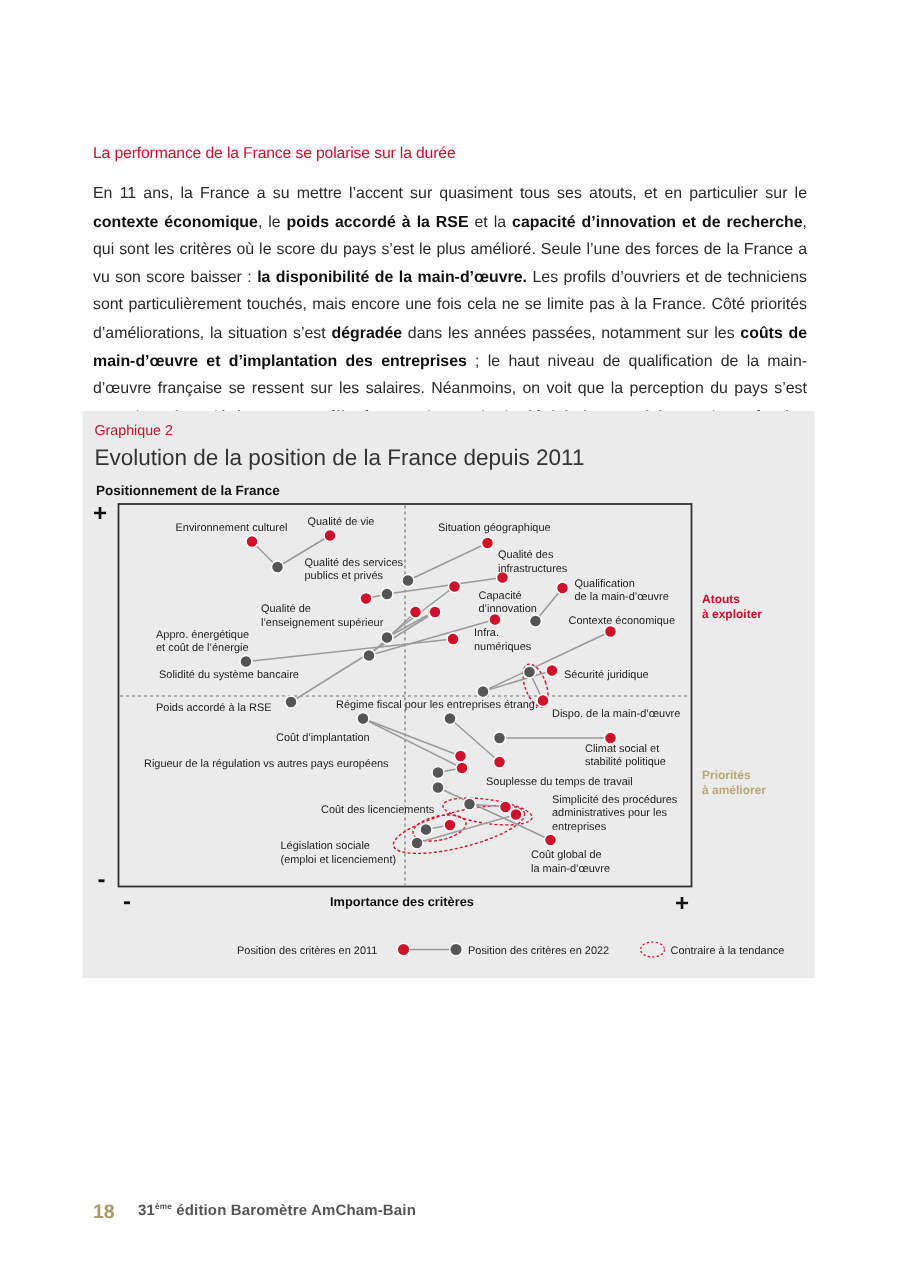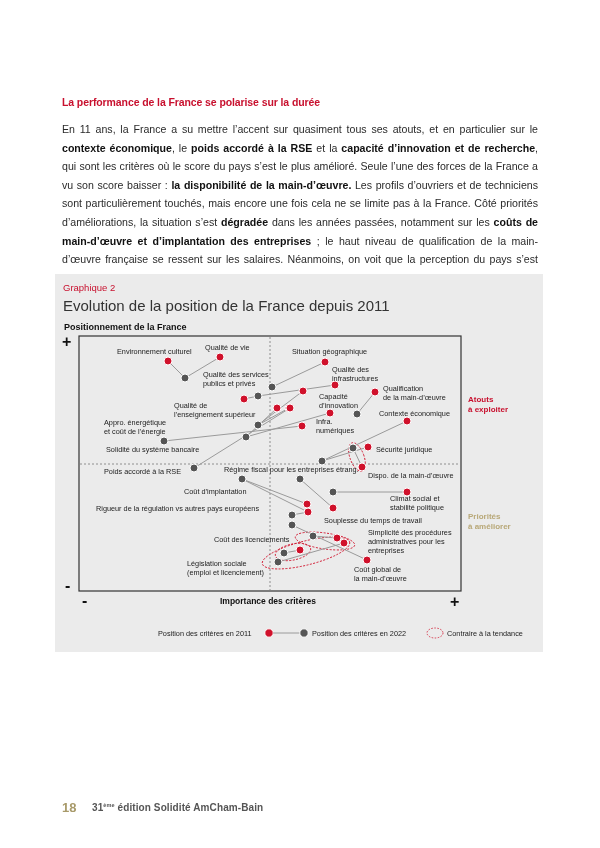--- a/index.html
+++ b/index.html
@@ -2,21 +2,21 @@
 <html><head>
 <meta charset="utf-8">
 <style>
   html, body { margin: 0; padding: 0; }
   body {
     width: 600px; height: 848px; background: #ffffff; position: relative; overflow: hidden;
     font-family: "Liberation Sans", sans-serif; color: #222;
   }
   .section-title {
     position: absolute; left: 62px; top: 96px; width: 480px;
-    font-size: 10.5px; font-weight: bold; color: #c8102e; letter-spacing: -0.1px;
+    font-size: 10.5px; font-weight: normal; color: #c8102e; letter-spacing: -0.1px;
   }
   .body-text {
     position: absolute; left: 62px; top: 120px; width: 476px;
     font-size: 10.6px; line-height: 18.6px; text-align: justify; color: #2a2a2a;
   }
   .body-text b { font-weight: bold; color: #111; }
   .panel {
     position: absolute; left: 55px; top: 274px; width: 488px; height: 378px; background: #ebebeb;
   }
   .fig-label { position: absolute; left: 63px; top: 282px; font-size: 9.5px; color: #c8102e; }
@@ -164,13 +164,13 @@
     <circle cx="269" cy="633" r="4.2" fill="#d0112b" stroke="#fff" stroke-width="1"></circle>
     <line x1="273" y1="633" x2="300" y2="633" stroke="#9a9a9a" stroke-width="1"></line>
     <circle cx="304" cy="633" r="4.2" fill="#555" stroke="#fff" stroke-width="1"></circle>
     <text x="312" y="636" font-family="Liberation Sans, sans-serif" font-size="7.3" fill="#222">Position des critères en 2022</text>
     <ellipse cx="435" cy="633" rx="8" ry="5" fill="none" stroke="#d0112b" stroke-width="0.8" stroke-dasharray="1.5,1.5"></ellipse>
     <text x="447" y="636" font-family="Liberation Sans, sans-serif" font-size="7.3" fill="#222">Contraire à la tendance</text>
   </g>
 </svg>
 
 <div class="footer-num">18</div>
-<div class="footer-text"><span>31</span><sup>ème</sup><span> édition Solidité AmCham-Bain</span></div>
+<div class="footer-text"><span>31</span><sup>ème</sup><span> édition Baromètre AmCham-Bain</span></div>
 
 </body></html>

